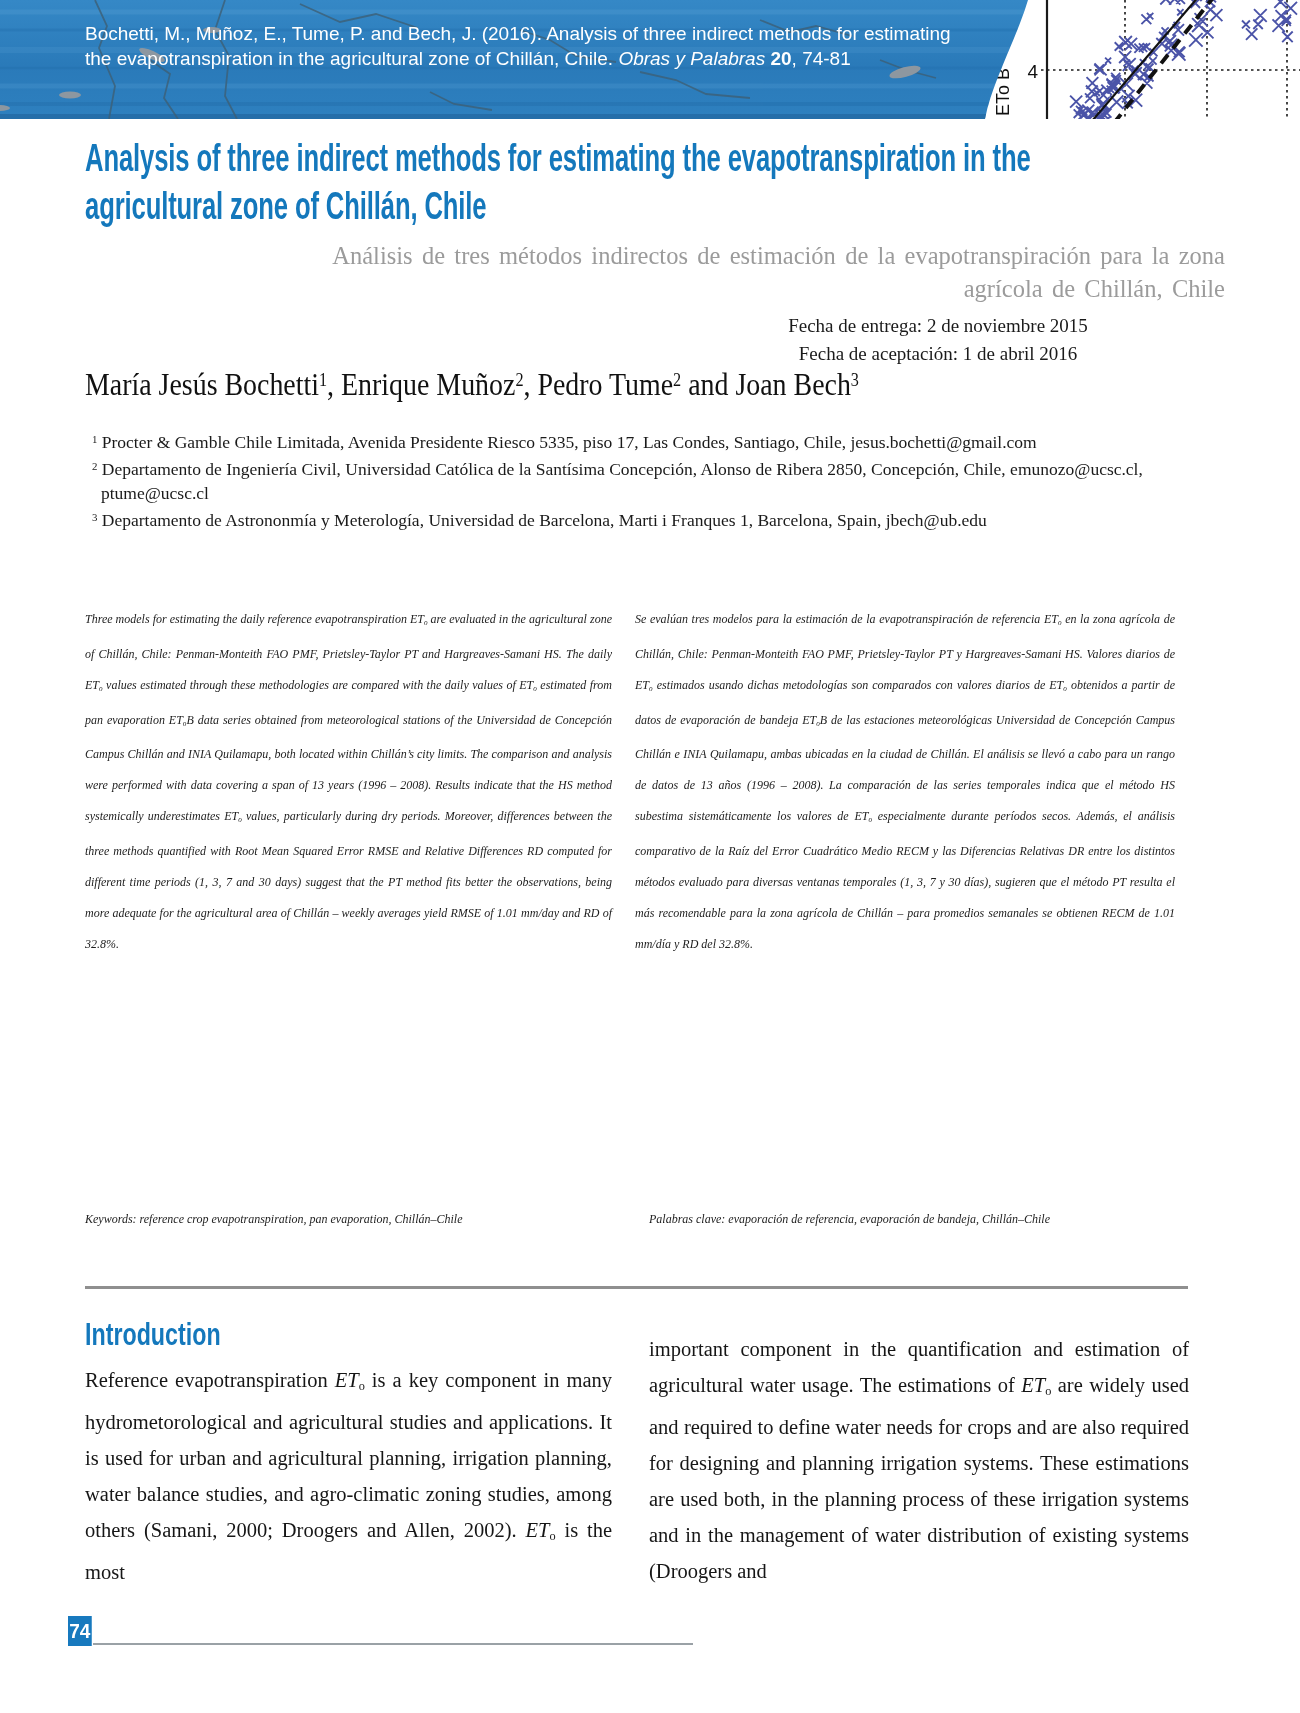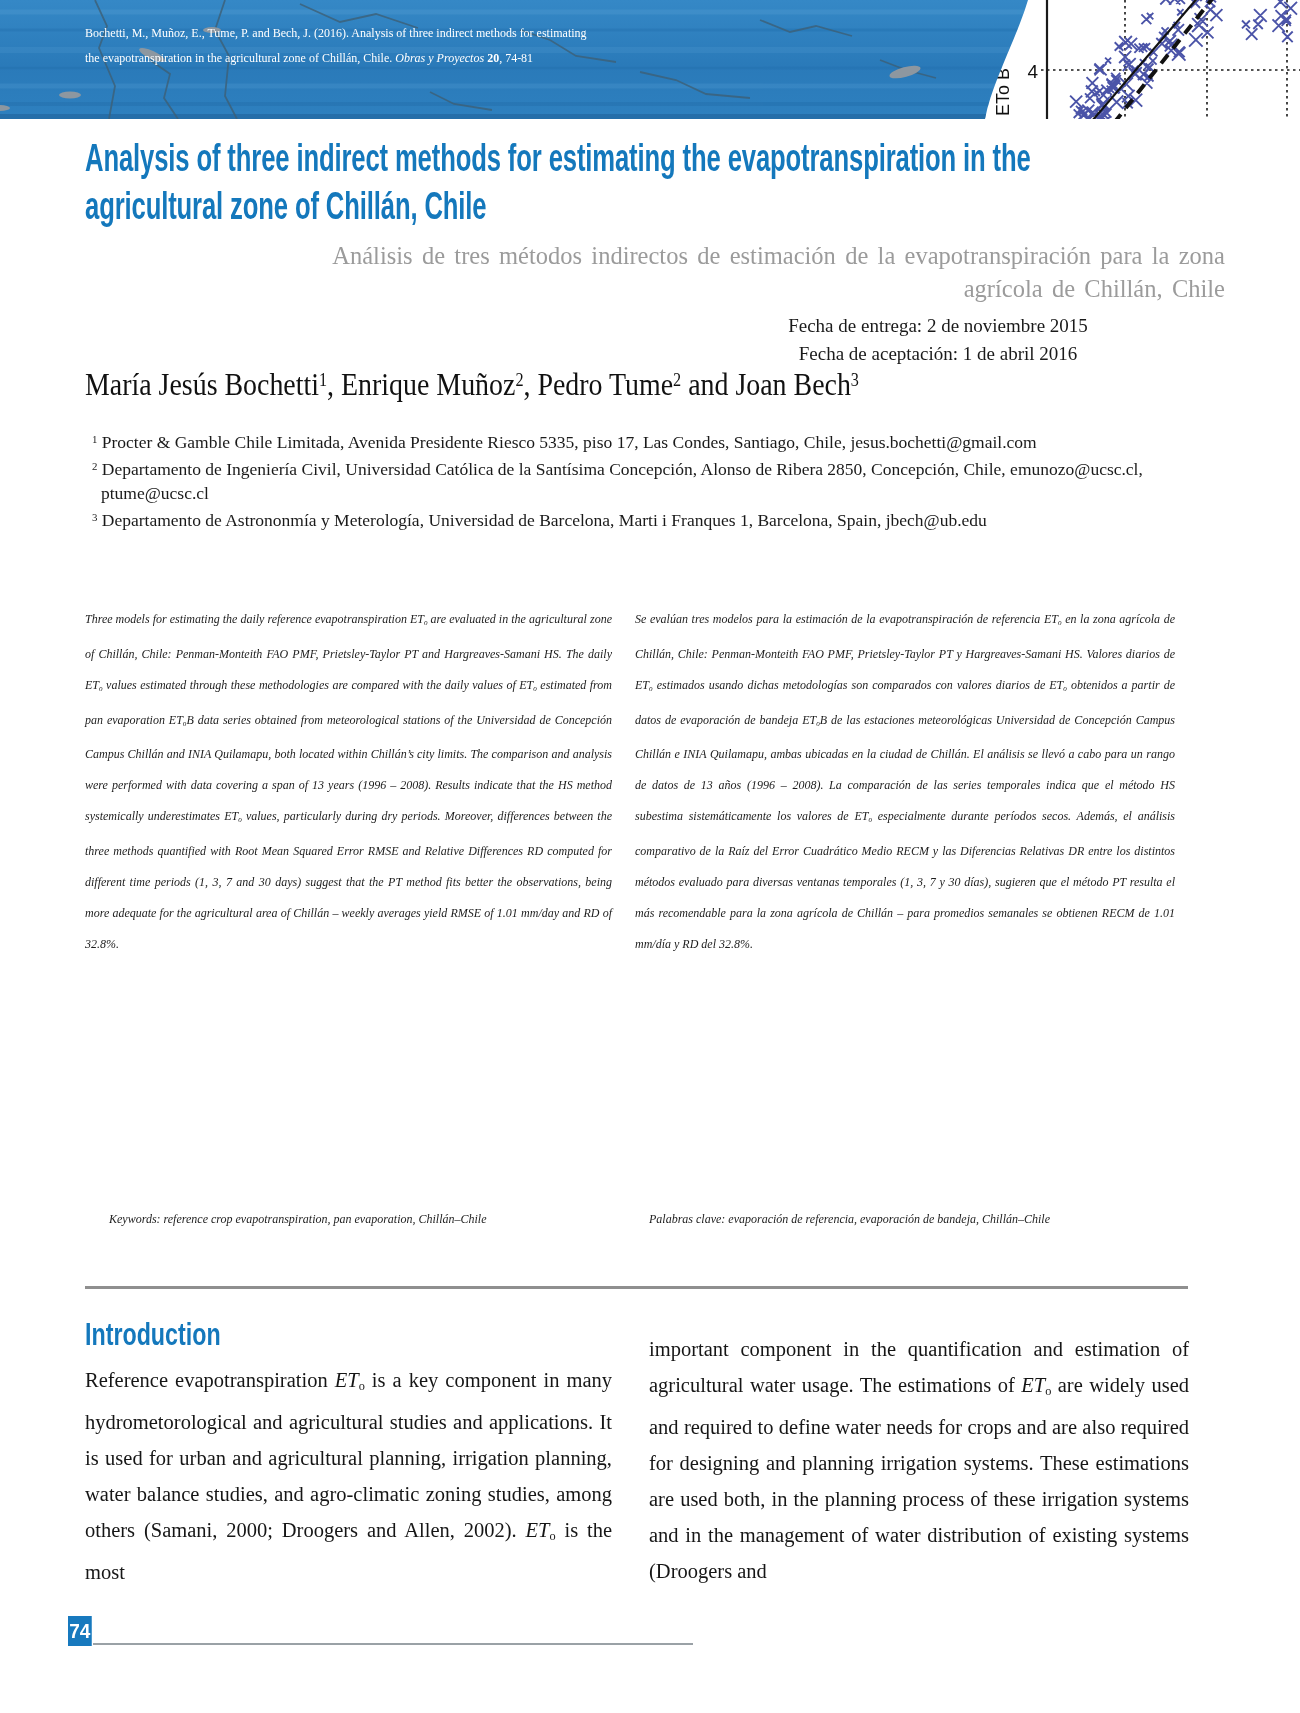--- a/index.html
+++ b/index.html
@@ -2,21 +2,21 @@
 <html><head>
 <meta charset="utf-8">
 <style>
   html,body{margin:0;padding:0;background:#ffffff;}
   .page{position:relative;width:1300px;height:1713px;background:#fff;overflow:hidden;
         font-family:"Liberation Serif",serif;color:#1a1a1a;}
 
   
   .hdr{position:absolute;left:0;top:0;width:1300px;height:119px;}
   .citation{position:absolute;left:85px;top:21px;width:930px;
-            font-family:Liberation Serif, serif;font-size:12px;line-height:25px;
+            font-family:Liberation Sans, sans-serif;font-size:19px;line-height:25px;
             color:#ffffff;}
 
   
   .title{position:absolute;left:85px;top:134px;width:1500px;
          font-family:"Liberation Sans",sans-serif;font-weight:bold;font-size:38px;
          line-height:48px;color:#1478bc;white-space:pre-line;letter-spacing:-.2px;
          transform:scaleX(.675);transform-origin:0 0;}
   .subtitle{position:absolute;left:85px;top:239px;width:1140px;
             font-size:24.5px;line-height:33px;color:#9b9b9b;white-space:pre-line;
             word-spacing:.13em;text-align:right;}
@@ -31,21 +31,21 @@
   .affils{position:absolute;left:85px;top:427px;width:1108px;
           font-size:17.5px;line-height:24px;color:#1a1a1a;}
   .affil{padding-left:9px;text-indent:-9px;margin-left:7px;}
   .affil sup{font-size:62%;vertical-align:.45em;}
 
   .abs{position:absolute;font-style:italic;font-size:12px;line-height:31px;
        text-align:justify;color:#1c1c1c;}
   .abs sub{font-size:60%;vertical-align:-.25em;font-style:italic;}
   .abs-left{left:85px;top:604px;width:527px;}
   .abs-right{left:615px;top:604px;width:540px;margin-left:20px;}
-  .kw-left{left:85px;top:1204px;width:527px;margin-left:24px;}
+  .kw-left{left:85px;top:1204px;width:527px;}
   .kw-right{left:649px;top:1204px;width:540px;}
 
   .rule-mid{position:absolute;left:85px;top:1286px;width:1103px;height:3px;background:#8f8f8f;}
 
   .sec-head{position:absolute;left:85px;top:1317px;
             font-family:"Liberation Sans",sans-serif;font-weight:bold;font-size:31px;
             color:#1478bc;transform:scaleX(.75);transform-origin:0 0;white-space:nowrap;}
   .body-col{position:absolute;font-size:20.5px;line-height:36px;text-align:justify;color:#161616;}
   .body-col sub{font-size:60%;vertical-align:-.25em;}
   .col-left{left:85px;top:1362px;width:527px;}
@@ -116,21 +116,21 @@
           <g fill="#8d97a0">
             <ellipse cx="152" cy="55" rx="14" ry="4" transform="rotate(25 152 55)"></ellipse>
             <ellipse cx="212" cy="30" rx="9" ry="3"></ellipse>
             <ellipse cx="70" cy="95" rx="11" ry="3.5"></ellipse>
             <ellipse cx="905" cy="72" rx="16" ry="5" transform="rotate(-15 905 72)"></ellipse>
             <ellipse cx="250,0" cy="108" rx="10" ry="3"></ellipse>
           </g>
         </g>
       </g>
     </svg>
-    <div class="citation">Bochetti, M., Muñoz, E., Tume, P. and Bech, J. (2016). Analysis of three indirect methods for estimating<br>the evapotranspiration in the agricultural zone of Chillán, Chile. <i>Obras y Proyectos</i> <b>20</b>,  74-81</div>
+    <div class="citation">Bochetti, M., Muñoz, E., Tume, P. and Bech, J. (2016). Analysis of three indirect methods for estimating<br>the evapotranspiration in the agricultural zone of Chillán, Chile. <i>Obras y Palabras</i> <b>20</b>,  74-81</div>
   </div>
 
   <div class="title">Analysis of three indirect methods for estimating the evapotranspiration in the
 agricultural zone of Chillán, Chile</div>
   <div class="subtitle">Análisis de tres métodos indirectos de estimación de la evapotranspiración para la zona
 agrícola de Chillán, Chile</div>
 
   <div class="dates">
     <div>Fecha de entrega: 2 de noviembre 2015</div>
     <div>Fecha de aceptación: 1 de abril 2016</div>

